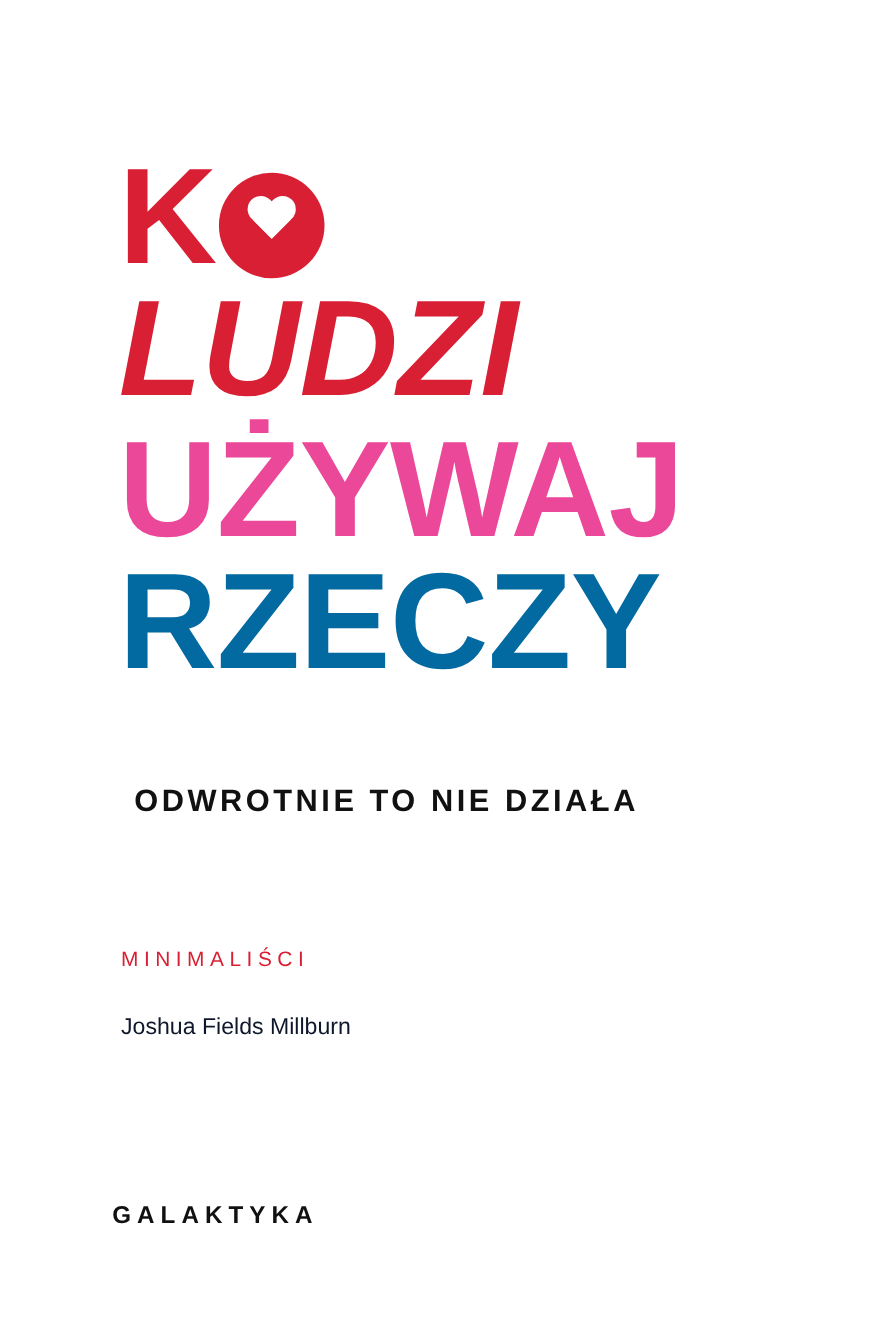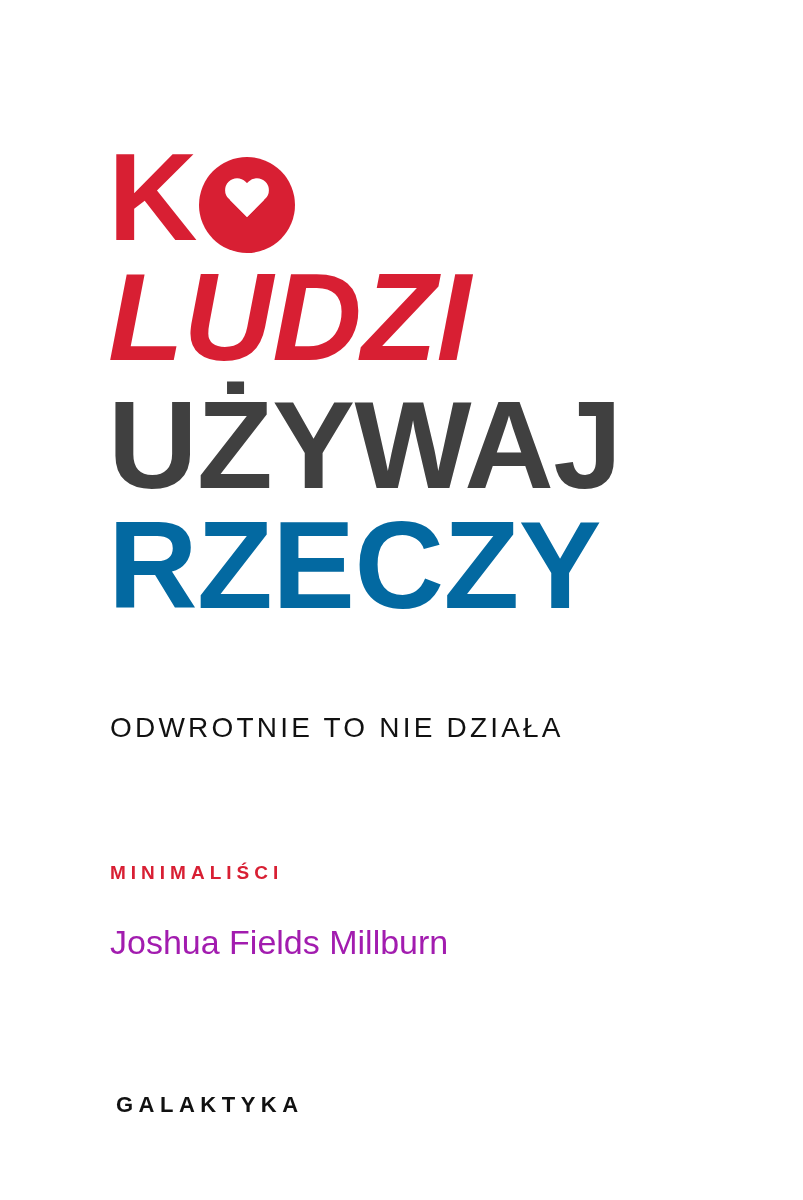--- a/index.html
+++ b/index.html
@@ -84,60 +84,60 @@
     transform: rotate(45deg);
     transform-origin: 100% 100%;
   }
   .line-2 {
     color: #d81f33;
     font-size: 124px;
     margin-top: 6px;
     font-style: italic;
   }
   .line-3 {
-    color: #404040;
+    color: #ec4899;
     font-size: 124px;
     margin-top: 14px;
   }
   .line-4 {
     color: #0369a1;
     font-size: 124px;
     margin-top: 6px;
   }
   .subtitle {
     position: absolute;
-    left: 110px;
+    left: 122px;
     top: 712px;
     font-size: 28px;
-    font-weight: 400;
+    font-weight: 700;
     letter-spacing: 3.2px;
     color: #111111;
     white-space: nowrap;
   }
   .imprint {
     position: absolute;
     left: 110px;
     top: 862px;
     font-size: 19px;
-    font-weight: 700;
+    font-weight: 400;
     letter-spacing: 5px;
     color: #d81f33;
   }
   .authors {
     position: absolute;
     left: 110px;
     top: 920px;
-    font-size: 34px;
+    font-size: 21px;
     line-height: 1.32;
-    color: #a21caf;
+    color: #0f172a;
     font-weight: 400;
   }
   .publisher {
     position: absolute;
-    left: 116px;
+    left: 102px;
     top: 1092px;
     font-size: 22px;
     font-weight: 700;
     letter-spacing: 5.5px;
     color: #111111;
   }
 </style>
 </head>
 <body>
 

